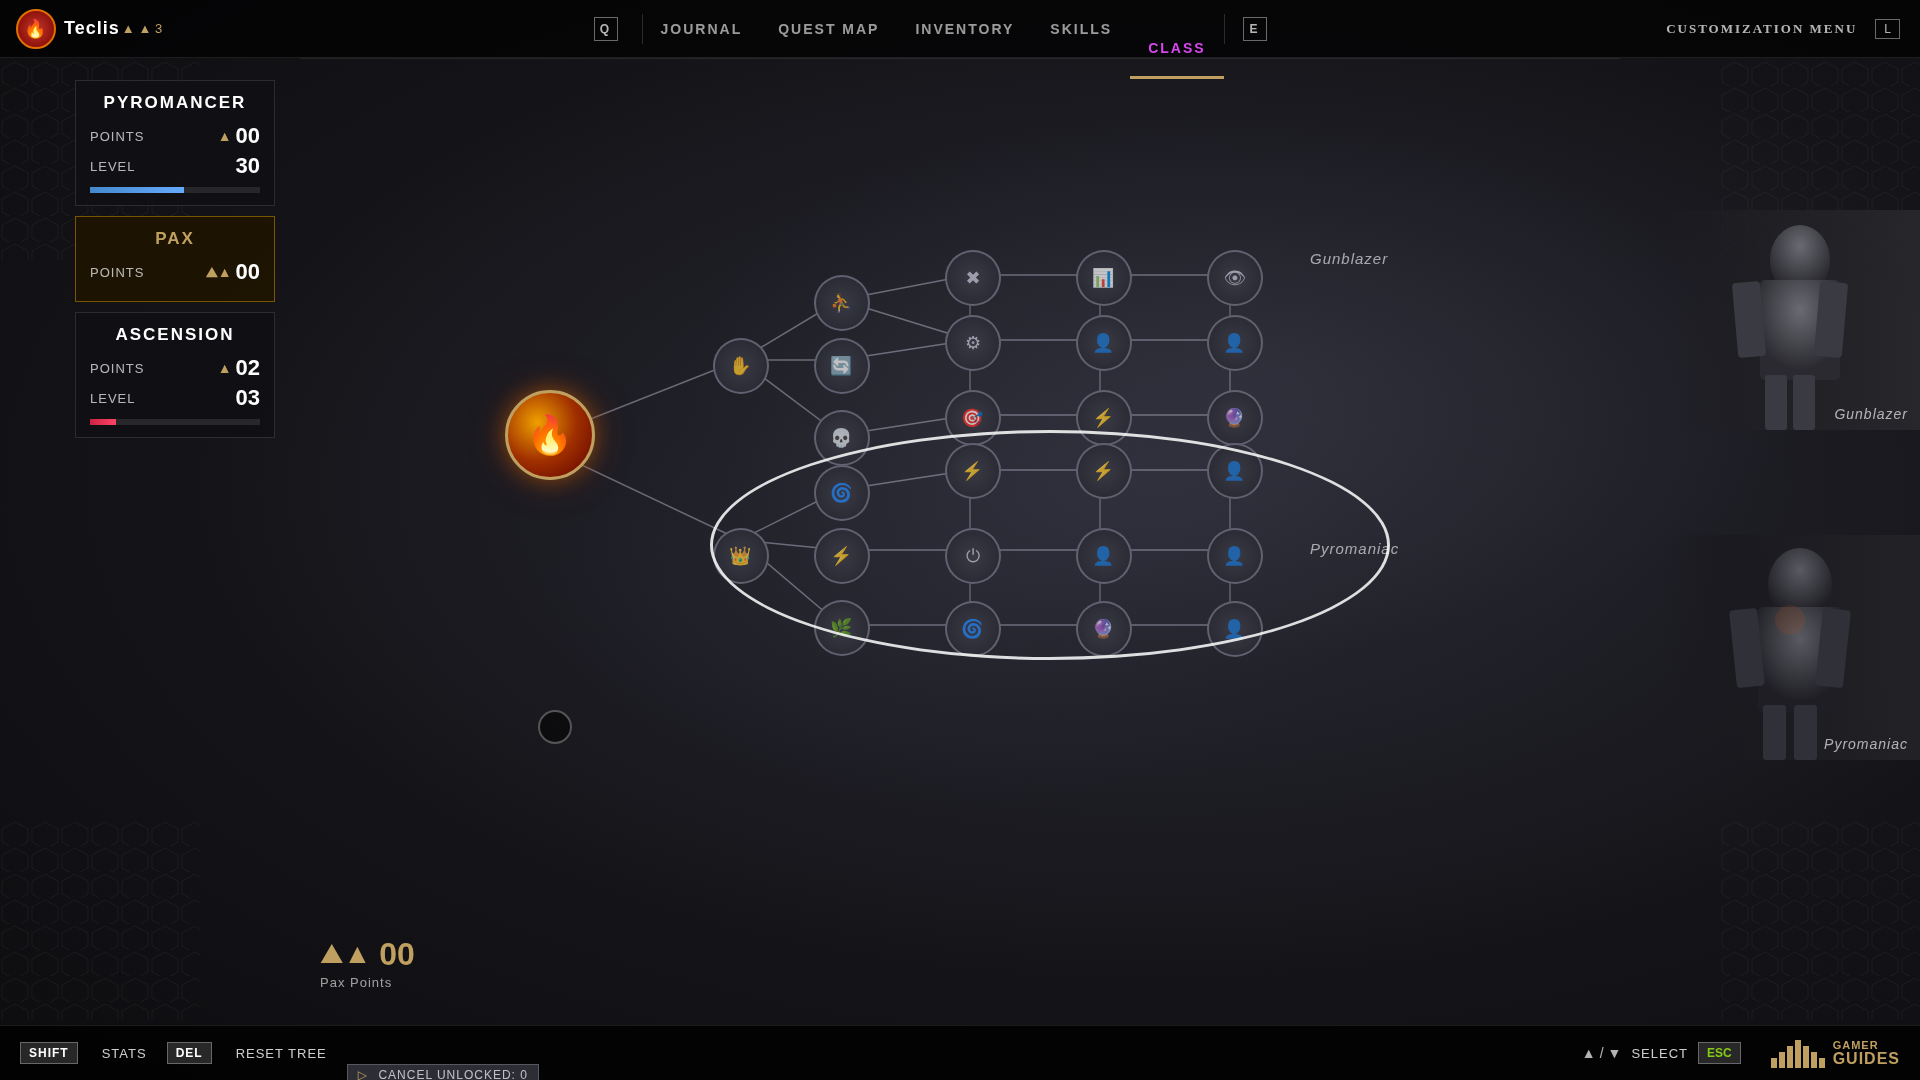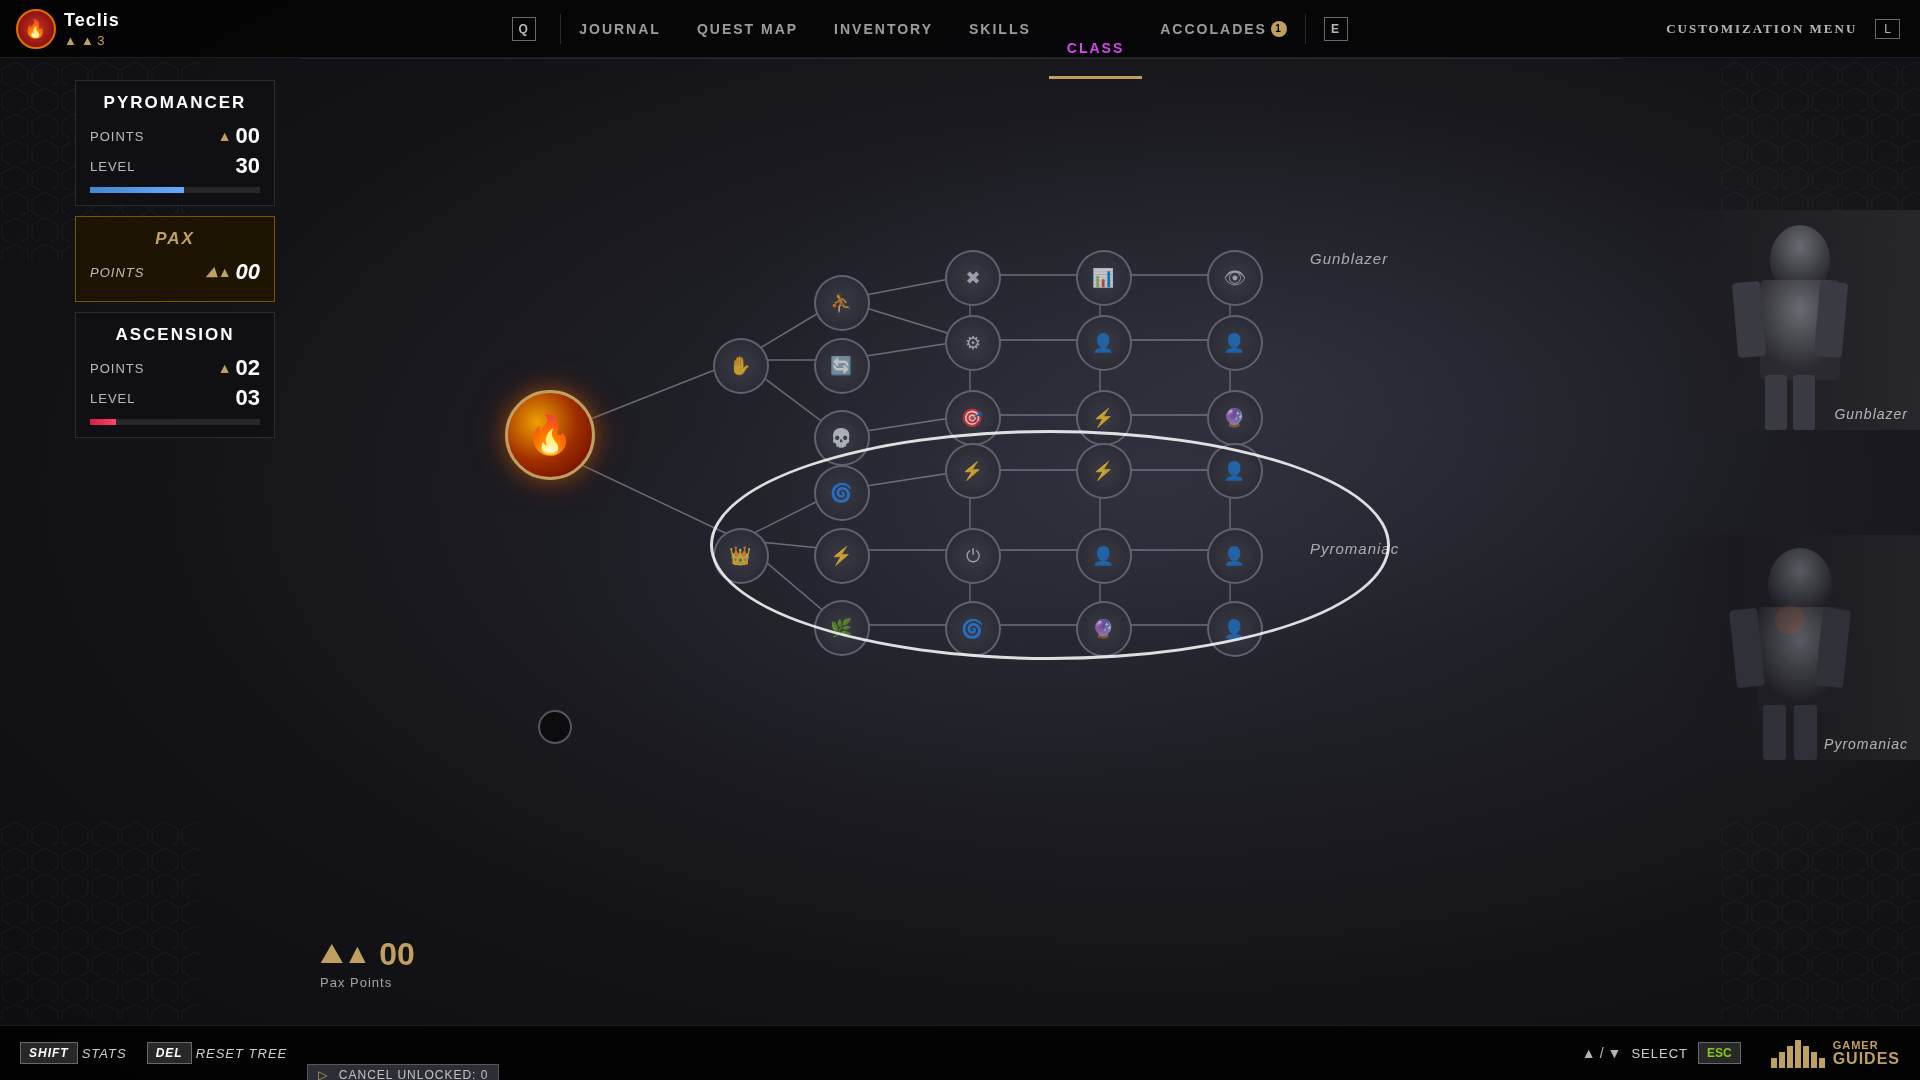--- a/index.html
+++ b/index.html
@@ -224,21 +224,20 @@
     }
     .xp-fill-red {
       position: absolute;
       left: 0; top: 0; height: 100%;
       background: linear-gradient(to right, #cc2244, #ff4466);
     }
 
     .pax-panel {
       background: rgba(30,20,0,0.9);
       border: 1px solid #7a5500;
-      font-style: italic;
     }
     .pax-title {
       font-size: 17px;
       font-weight: bold;
       letter-spacing: 2px;
       color: #c0a060;
       text-align: center;
       margin-bottom: 10px;
     }
     .pax-icon {
@@ -374,23 +373,22 @@
       background: rgba(0,0,0,0.8);
       border-top: 1px solid rgba(255,255,255,0.1);
       display: flex;
       align-items: center;
       padding: 0 20px;
       z-index: 100;
     }
     .bottom-btn {
       display: flex;
       align-items: center;
-      gap: 4px;
+      gap: 24px;
       margin-right: 20px;
-      font-style: italic;
     }
     .bottom-key {
       background: rgba(255,255,255,0.15);
       border: 1px solid rgba(255,255,255,0.3);
       padding: 3px 8px;
       font-size: 12px;
       font-weight: bold;
       color: #fff;
       letter-spacing: 1px;
     }
@@ -506,21 +504,21 @@
       <pattern id="hex4" width="30" height="26" patternUnits="userSpaceOnUse">
     <polygon points="15,2 28,9 28,22 15,29 2,22 2,9" fill="none" stroke="rgba(255,255,255,0.4)" stroke-width="0.8"></polygon>
   </pattern>
     </defs>
   <rect width="200" height="200" fill="url(#hex4)"></rect>
 </svg>
 
 <div class="topbar">
   <div class="char-info">
     <div class="char-icon">🔥</div>
-    <div style="display:flex;flex-direction:column;gap:2px;">
+    <div style="display:flex;flex-direction:row;gap:2px;">
       <div class="char-name">Teclis</div>
       <div class="char-level">
         <span style="color:#c0a060;">▲</span>
         <span style="color:#c0a060;">▲ 3</span>
       </div>
     </div>
   </div>
 
   <div class="nav-center">
     <div class="nav-btn">
@@ -534,24 +532,20 @@
       <span>QUEST MAP</span>
     </div>
     <div class="nav-btn">
       <span>INVENTORY</span>
     </div>
     <div class="nav-btn">
       <span>SKILLS</span>
     </div>
     <div class="nav-btn active">
       <span>CLASS</span>
-    </div>
-    <div class="nav-btn" style="display:flex;align-items:center;">
-      <span>ACCOLADES</span>
-      <span class="nav-badge">1</span>
     </div>
     <div class="nav-sep"></div>
     <div class="nav-btn">
       <span class="nav-key">E</span>
     </div>
   </div>
 
   <div class="nav-right">
     <span class="customization-btn">CUSTOMIZATION MENU</span>
     <span class="key-badge">L</span>

